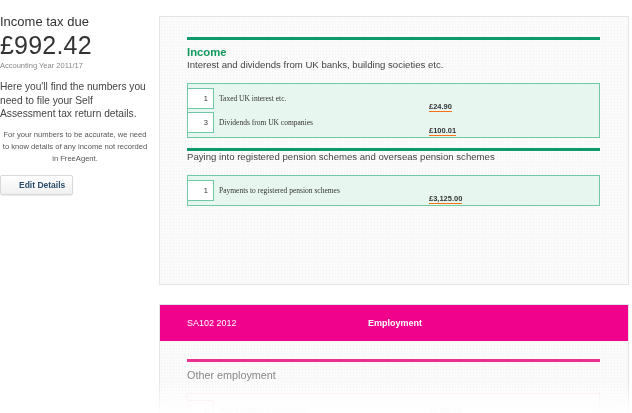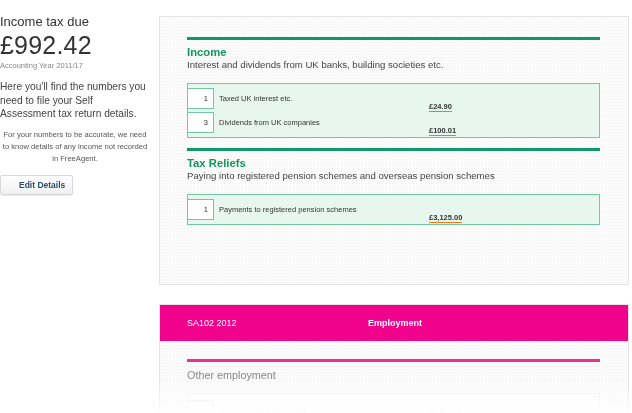--- a/index.html
+++ b/index.html
@@ -53,21 +53,21 @@
     .rows {
       margin-top: 12px; border: 1px solid #6fc9a4; background: #e8f6f0;
       padding: 2px 0;
     }
     .row { display: flex; align-items: center; height: 23px; position: relative; margin: 1px 0; }
     .row .box {
       width: 26px; height: 21px; background: #fff; border: 1px solid #6fc9a4;
       border-left: none; font-size: 7.5px; color: #333; text-align: right;
       padding-right: 5px; line-height: 19px;
     }
-    .row .desc { font-size: 7.5px; color: #333; margin-left: 5px; }
+    .row .desc { font-size: 7.5px; color: #333; margin-left: 5px; font-family: Liberation Serif, serif; }
     .row .val { position: absolute; left: 241px; font-size: 7.5px; font-weight: bold; color: #333; border-bottom: 1px solid #f97316; margin-top: 16px; }
 
     .pink .section-other { font-size: 10.8px; color: #888; margin-top: 7px; }
     .fade-rows {
       margin-top: 12px; border: 1px solid #fbdcea; background: #fff;
       height: 30px; position: relative; opacity: 0.55;
     }
     .fade-rows .box { position: absolute; left: 0; top: 6px; width: 26px; height: 21px; border: 1px solid #f7cfe1; border-left: none; font-size: 7.5px; color: #ccc; text-align: right; padding-right: 5px; line-height: 19px; }
     .fade-rows .desc { position: absolute; left: 32px; top: 12px; font-size: 7.5px; color: #ccc; }
     .fade-rows .val { position: absolute; left: 241px; top: 12px; font-size: 7.5px; color: #ccc; }
@@ -100,21 +100,20 @@
       <div class="row">
         <div class="box">3</div>
         <div class="desc">Dividends from UK companies</div>
         <div class="val">£100.01</div>
       </div>
     </div>
   </div>
 
   <div class="section green" style="margin-top:10px;">
     <div class="rule"></div>
-    <div class="section-title">Tax Reliefs</div>
     <div class="section-desc">Paying into registered pension schemes and overseas pension schemes</div>
     <div class="rows">
       <div class="row">
         <div class="box">1</div>
         <div class="desc">Payments to registered pension schemes</div>
         <div class="val">£3,125.00</div>
       </div>
     </div>
   </div>
 </div>

